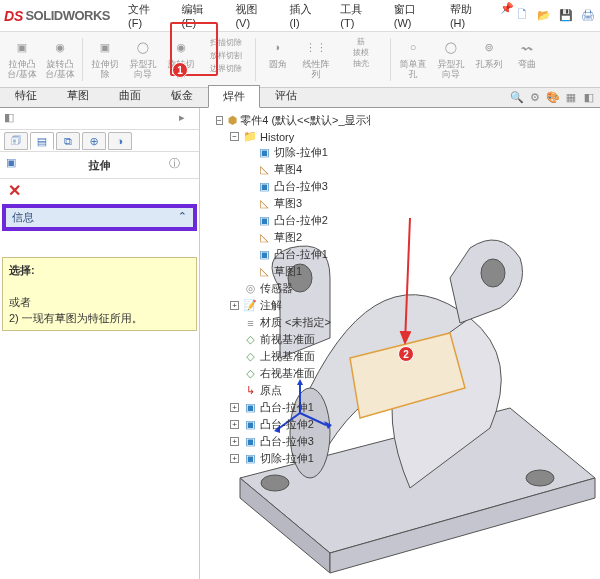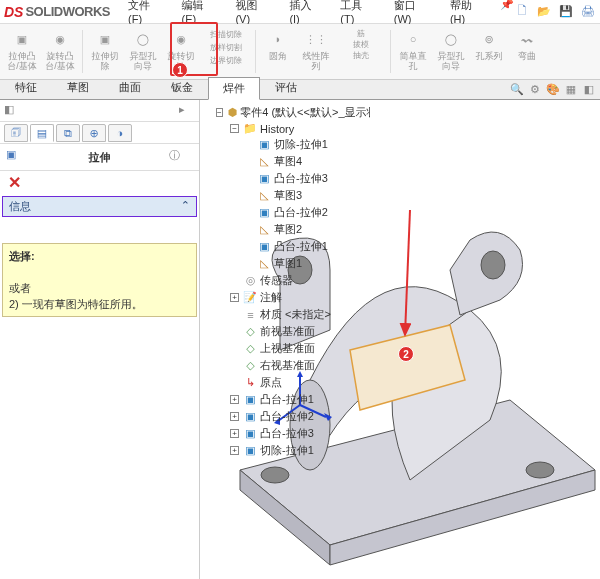--- a/index.html
+++ b/index.html
@@ -1,19 +1,19 @@
 <!DOCTYPE html>
 <html><head>
 <meta charset="utf-8">
 <style>
   * { box-sizing: border-box; margin: 0; padding: 0; font-family: "Microsoft YaHei", Arial, sans-serif; }
   body { width: 600px; height: 579px; background: #fff; overflow: hidden; font-size: 11px; color: #333; position: relative; }
 
   
-  .titlebar { height: 24px; background: #fff; display: flex; align-items: center; padding: 0 4px; border-bottom: 1px solid #ddd; }
+  .titlebar { height: 32px; background: #fff; display: flex; align-items: center; padding: 0 4px; border-bottom: 1px solid #ddd; }
   .logo { display: flex; align-items: center; gap: 2px; }
   .logo-ds { color: #d72027; font-weight: bold; font-style: italic; font-size: 14px; }
   .logo-txt { color: #666; font-weight: bold; font-size: 13px; letter-spacing: -0.5px; }
   .menus { display: flex; gap: 20px; margin-left: 14px; }
   .menu { padding: 2px 4px; cursor: pointer; }
   .tbar-right { margin-left: auto; display: flex; align-items: center; gap: 6px; }
   .ticon { width: 16px; height: 16px; display: inline-flex; align-items: center; justify-content: center; color: #4a7abc; cursor: pointer; }
 
   
   .ribbon { height: 56px; background: #f7f7f7; display: flex; padding: 2px 4px; border-bottom: 1px solid #ccc; gap: 2px; position: relative; }
@@ -39,21 +39,21 @@
   .leftcol { width: 200px; border-right: 1px solid #ccc; display: flex; flex-direction: column; background: #fff; }
   .leftcol-top { height: 22px; display: flex; align-items: center; padding: 0 4px; gap: 6px; border-bottom: 1px solid #ddd; }
   .lt-icon { width: 16px; height: 16px; color: #888; cursor: pointer; }
   .pm-tabs { height: 22px; display: flex; gap: 2px; padding: 2px 4px; border-bottom: 1px solid #ddd; }
   .pm-tab { width: 24px; height: 18px; border: 1px solid #bbb; background: #f5f5f5; border-radius: 2px 2px 0 0; display: flex; align-items: center; justify-content: center; cursor: pointer; color: #4a7abc; }
   .pm-tab.active { background: #fff; border-bottom: 1px solid #fff; }
   .pm-header { padding: 4px 6px; display: flex; align-items: center; border-bottom: 1px solid #ddd; }
   .pm-header .hicon { width: 18px; height: 18px; color: #4a7abc; margin-right: 6px; }
   .pm-header .htxt { flex: 1; text-align: center; font-weight: bold; }
   .pm-close { color: #d03030; font-size: 16px; padding: 2px 8px; cursor: pointer; font-weight: bold; }
-  .pm-section { border: 1px solid #6d28d9; margin: 2px; }
+  .pm-section { border: 4px solid #6d28d9; margin: 2px; }
   .pm-sec-hdr { background: #dce8f5; padding: 2px 6px; font-size: 11px; color: #2a4a7a; display: flex; justify-content: space-between; cursor: pointer; }
   .pm-sec-body { padding: 4px 6px; font-size: 11px; line-height: 16px; }
   .yellow-box { background: #ffffcc; border: 1px solid #ccc08a; margin-top: 24px; }
 
   
   .rightcol { flex: 1; position: relative; display: flex; }
   .tree-col { width: 170px; padding: 4px 2px; font-size: 11px; overflow: hidden; color: #333; position: relative; z-index: 2; }
   .tree ul { list-style: none; padding-left: 14px; }
   .tree li { position: relative; padding: 1px 0; white-space: nowrap; display: flex; align-items: center; gap: 3px; }
   .tglyph { width: 9px; height: 9px; border: 1px solid #888; font-size: 8px; line-height: 7px; text-align: center; cursor: pointer; margin-right: 2px; background: #fff; }

